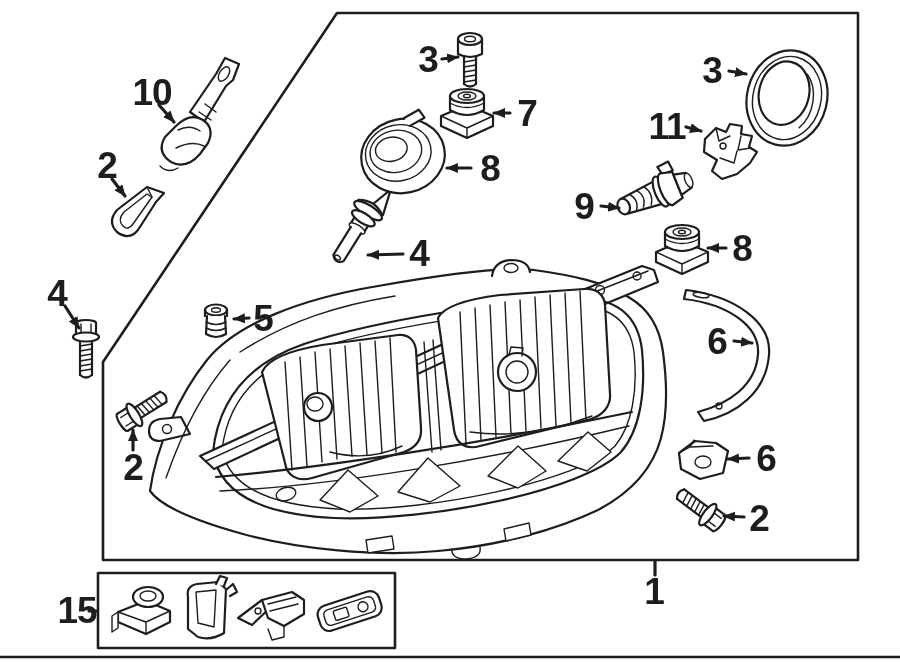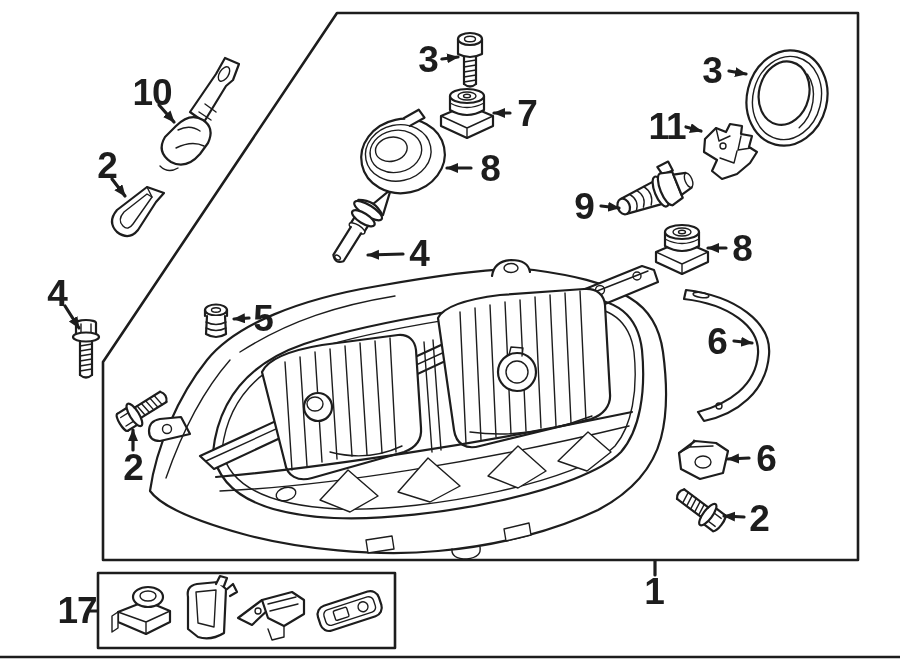--- a/index.html
+++ b/index.html
@@ -292,15 +292,15 @@
 <div class="callout" style="left:527px;top:113px">7</div>
 <div class="callout" style="left:742px;top:248px">8</div>
 <div class="callout" style="left:584px;top:206px">9</div>
 <div class="callout" style="left:667px;top:126px">11</div>
 <div class="callout" style="left:712px;top:70px">3</div>
 <div class="callout" style="left:419px;top:253px">4</div>
 <div class="callout" style="left:490px;top:168px">8</div>
 <div class="callout" style="left:107px;top:165px">2</div>
 <div class="callout" style="left:152px;top:92px">10</div>
 <div class="callout" style="left:717px;top:341px">6</div>
-<div class="callout" style="left:77px;top:610px">17</div>
+<div class="callout" style="left:77px;top:610px">15</div>
 
 </div>
 
 </body></html>

